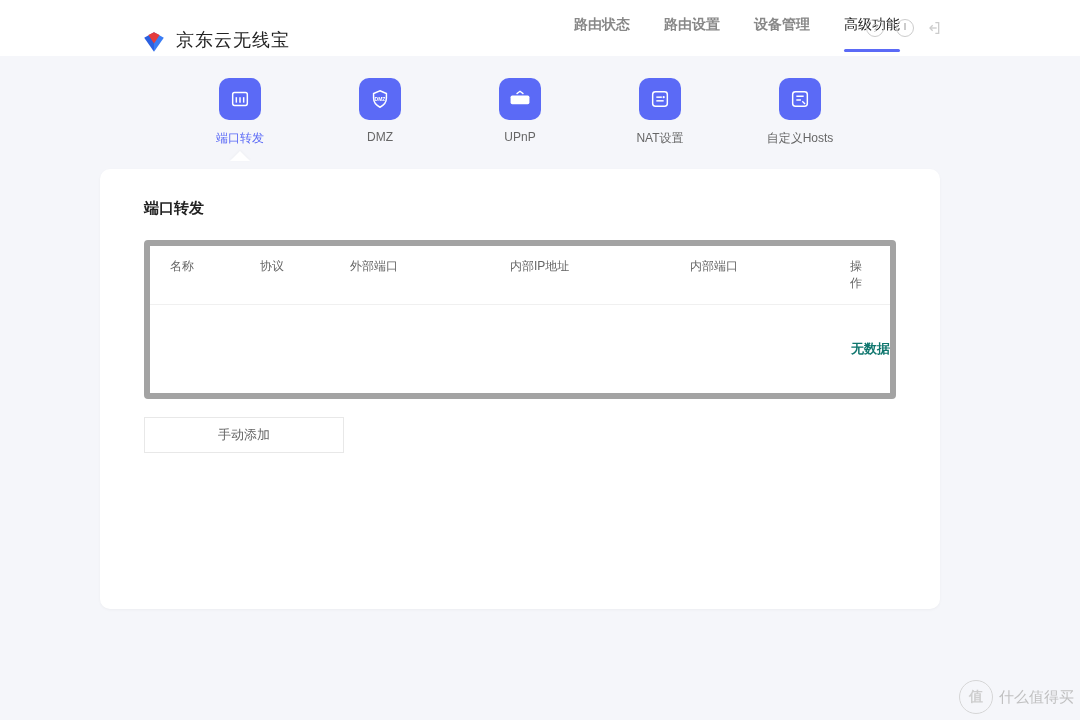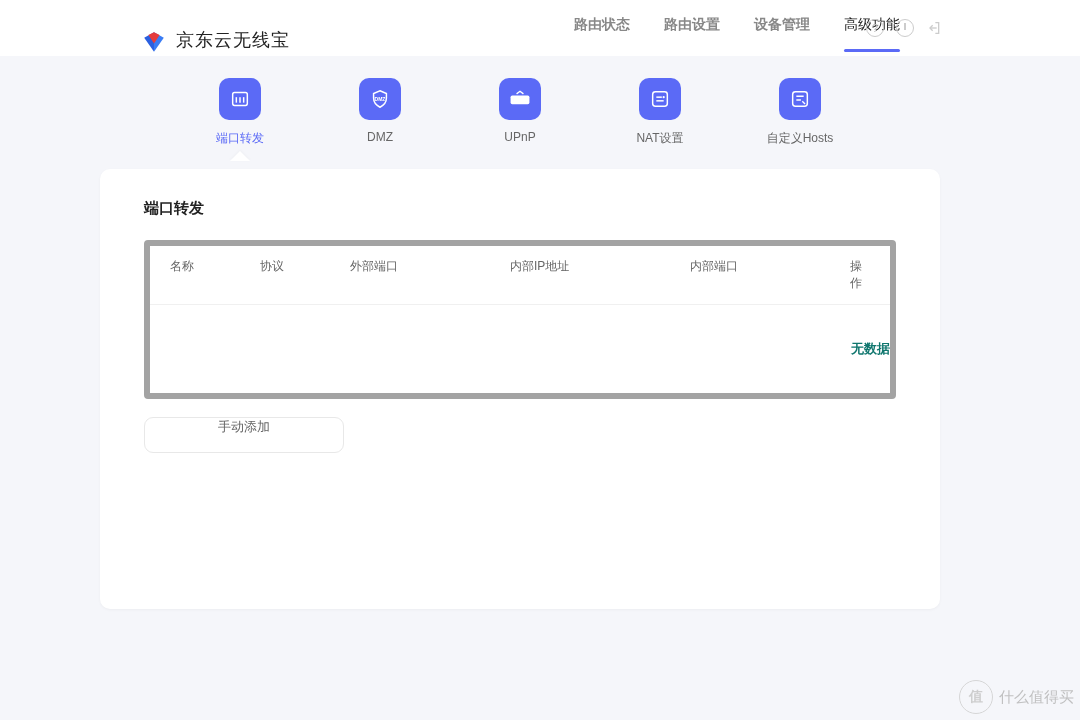--- a/index.html
+++ b/index.html
@@ -94,23 +94,23 @@
     padding:12px 20px; border-bottom:1px solid #f0f0f0;
   }
   .tbl-head > div:last-child { text-align:right; padding-right:10px;}
   .tbl-body {
     height:88px; display:flex; align-items:center; justify-content:flex-end;
     color:#0f766e; font-size:13px; font-weight:700;
   }
   .add-btn {
     margin-top:18px;
     width:200px; height:36px;
-    border:1px solid #e8e8e8; border-radius:9px;
+    border:1px solid #e8e8e8; border-radius:0;
     background:#fff; color:#666; font-size:13px;
-    display:flex; align-items:flex-start; justify-content:center;
+    display:flex; align-items:center; justify-content:center;
     cursor:pointer;
   }
   
   .watermark {
     position:absolute; right:6px; bottom:6px;
     display:flex; align-items:center; gap:6px;
     color:#b8b8b8; font-size:15px; opacity:.85;
     font-weight:400;
   }
   .wm-badge{

